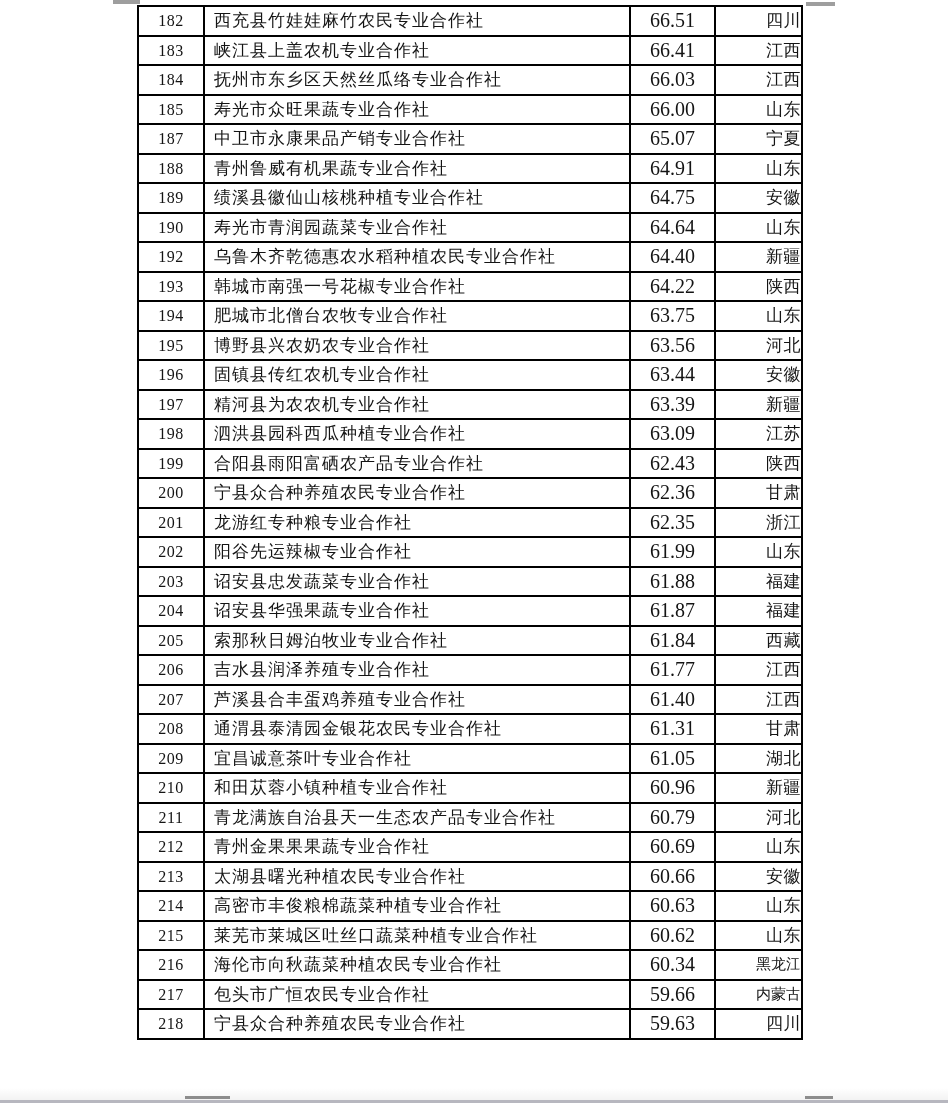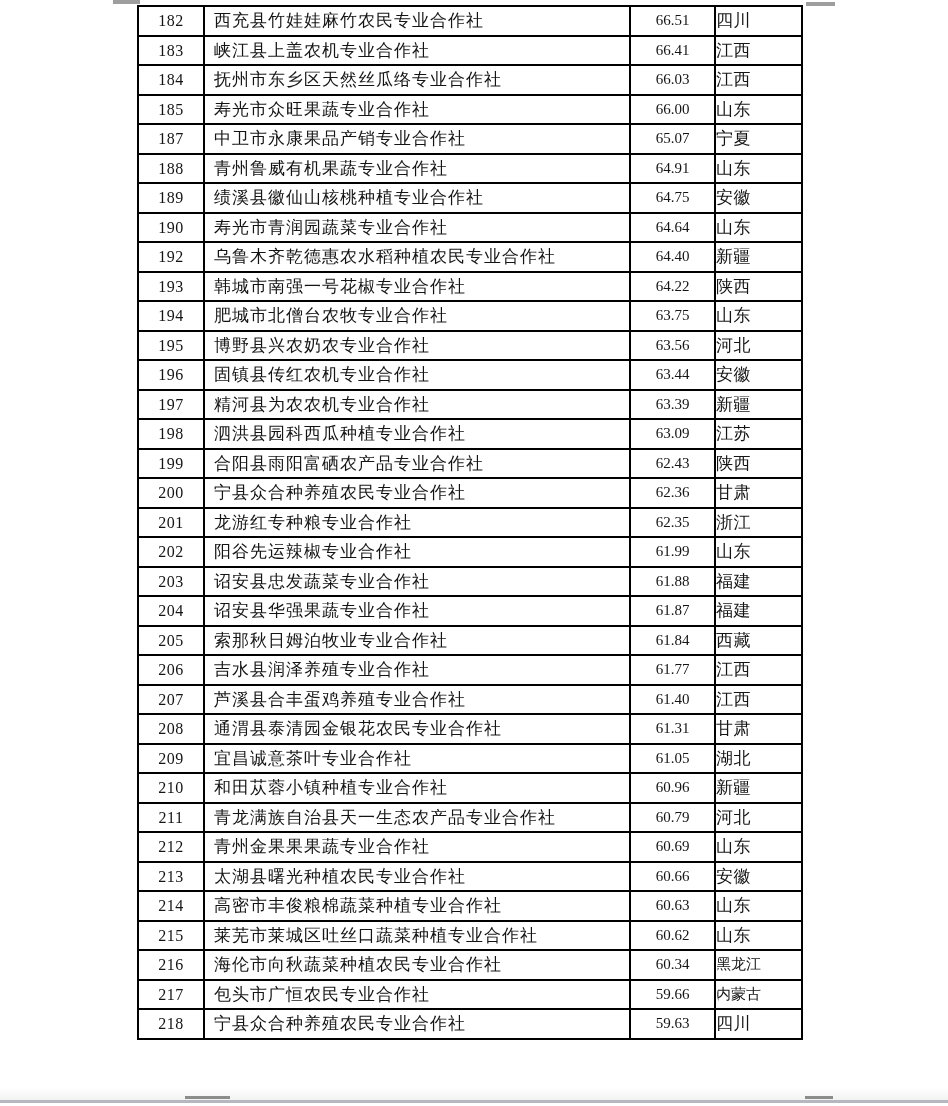--- a/index.html
+++ b/index.html
@@ -70,24 +70,24 @@
     letter-spacing: 0.5px;
   }
   #ranking-table td.name {
     text-align: left;
     padding-left: 9px;
     letter-spacing: 1px;
     margin-left: 44px;
   }
   #ranking-table td.score {
     text-align: center;
-    font-size: 15px;
+    font-size: 20px;
   }
   #ranking-table td.province {
-    text-align: left;
+    text-align: right;
     letter-spacing: 0.5px;
   }
   #ranking-table td.province.long {
     letter-spacing: 0;
     font-size: 15px;
     border-radius: 14px;
   }
 </style>
 </head>
 <body>

